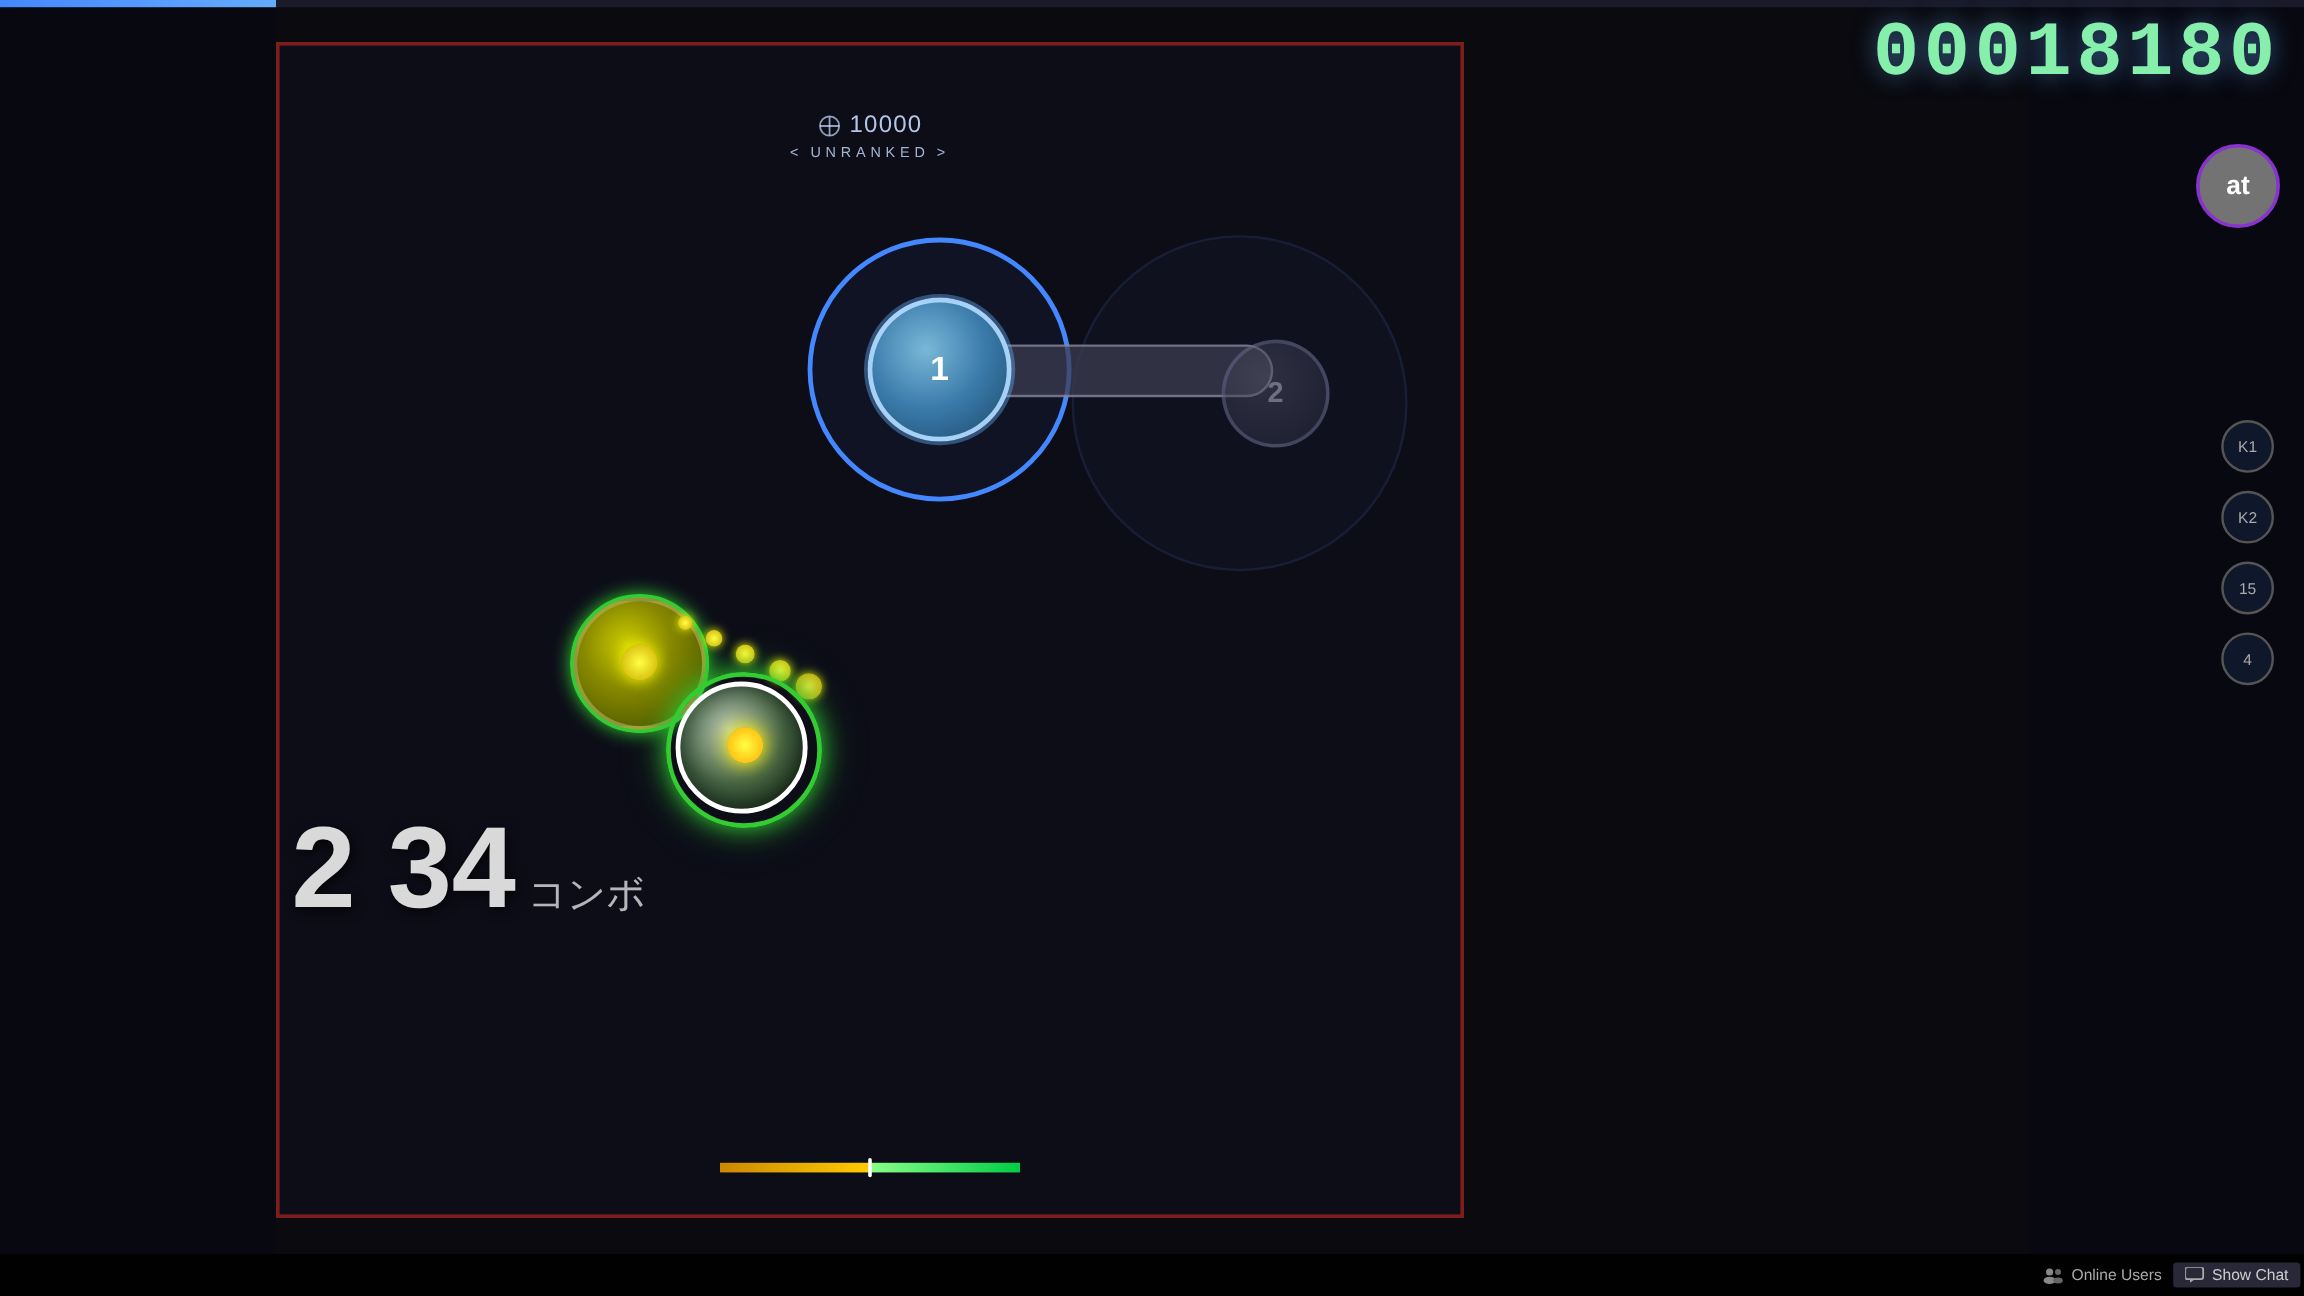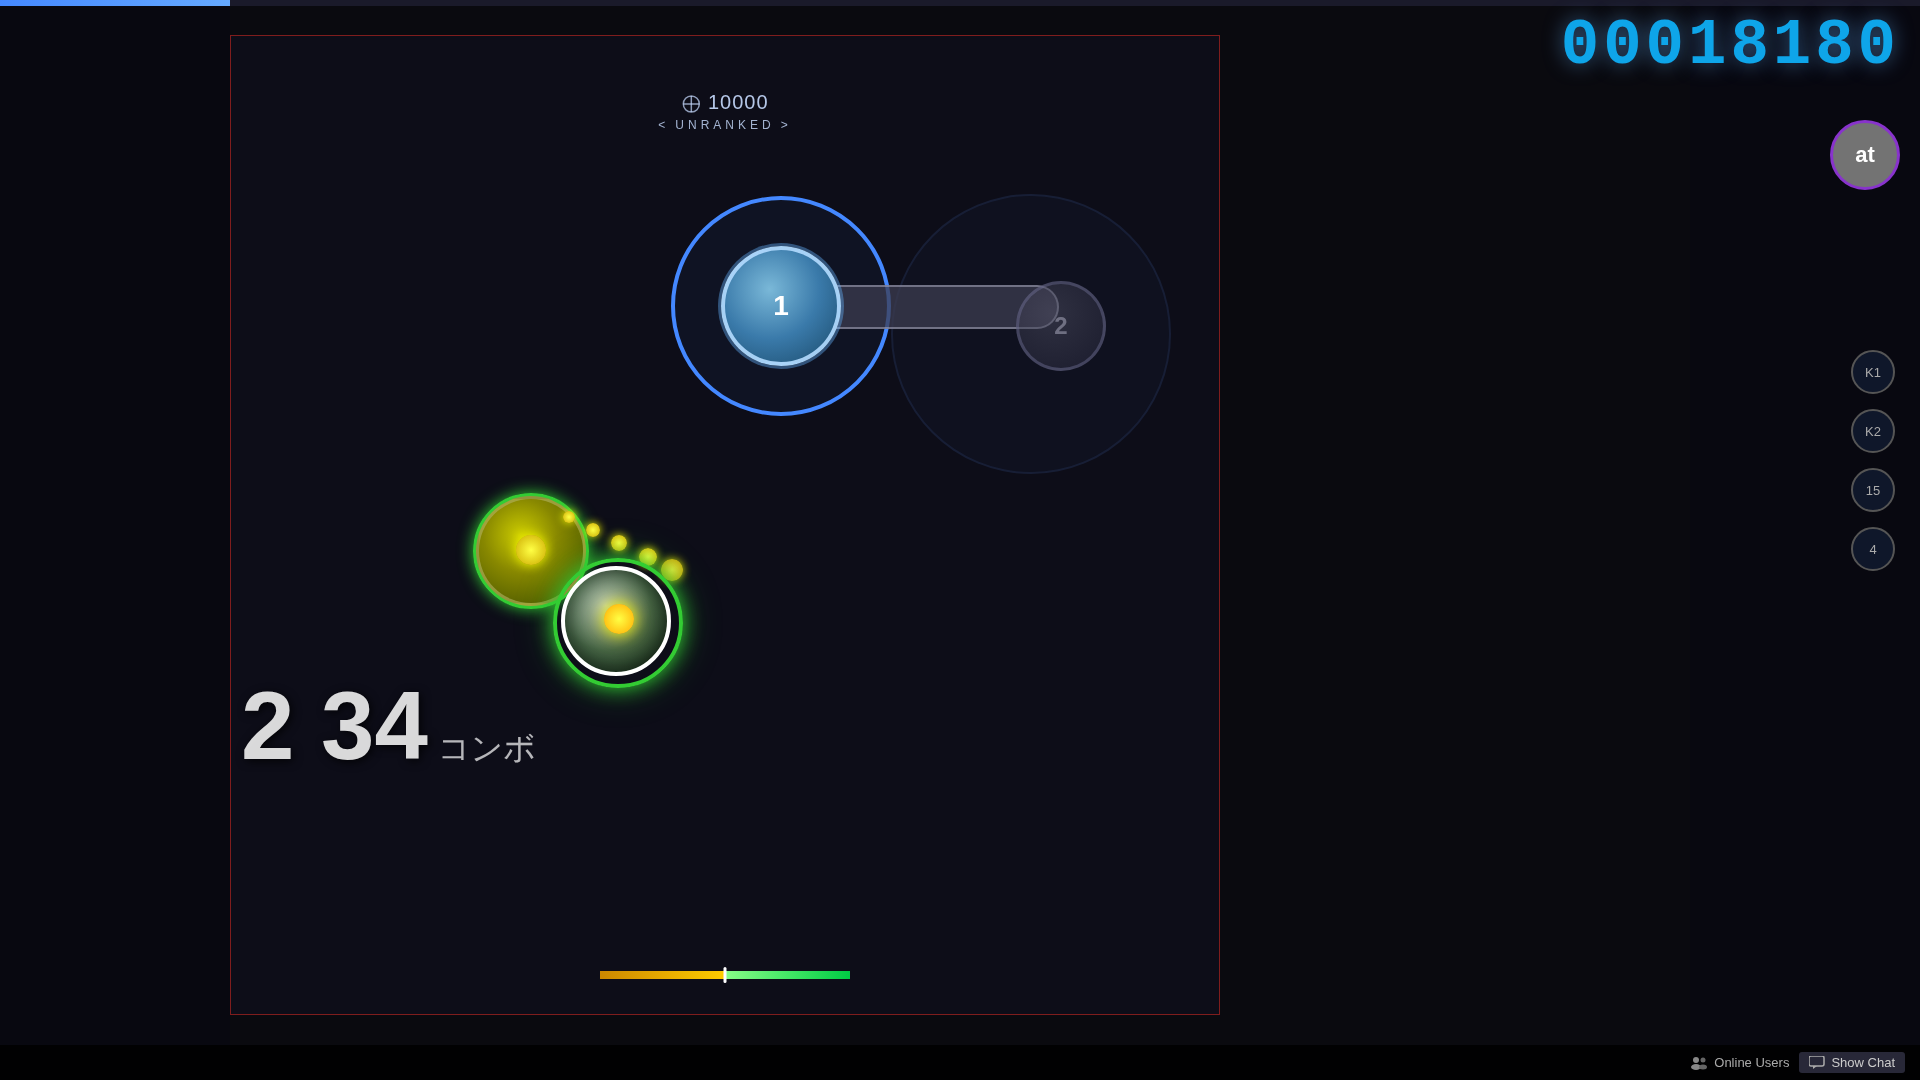--- a/index.html
+++ b/index.html
@@ -29,21 +29,21 @@
       width: 12%;
     }
 
     
     #score-display {
       position: absolute;
       top: 10px;
       right: 20px;
       font-size: 64px;
       font-weight: bold;
-      color: #0ea5e9;
+      color: #86efac;
       font-family: 'Courier New', monospace;
       letter-spacing: 4px;
       text-shadow: 0 0 20px rgba(100, 180, 255, 0.5);
     }
 
     
     #avatar {
       position: absolute;
       top: 120px;
       right: 20px;
@@ -85,21 +85,21 @@
     }
 
     
     #game-area {
       position: absolute;
       left: 230px;
       top: 35px;
       width: 990px;
       height: 980px;
       background: #0d0d18;
-      border: 1px solid #7f1d1d;
+      border: 3px solid #7f1d1d;
     }
 
     
     #unranked-label {
       position: absolute;
       top: 55px;
       left: 50%;
       transform: translateX(-50%);
       display: flex;
       flex-direction: column;
@@ -338,21 +338,21 @@
       position: absolute;
       bottom: 0;
       left: 0;
       width: 100%;
       height: 35px;
       background: rgba(0,0,0,0.85);
       display: flex;
       align-items: center;
       justify-content: flex-end;
       gap: 10px;
-      padding: 0 15px;
+      padding: 0 3px;
     }
 
     #online-users-btn {
       display: flex;
       align-items: center;
       gap: 6px;
       color: #aaa;
       font-size: 13px;
       cursor: pointer;
     }

